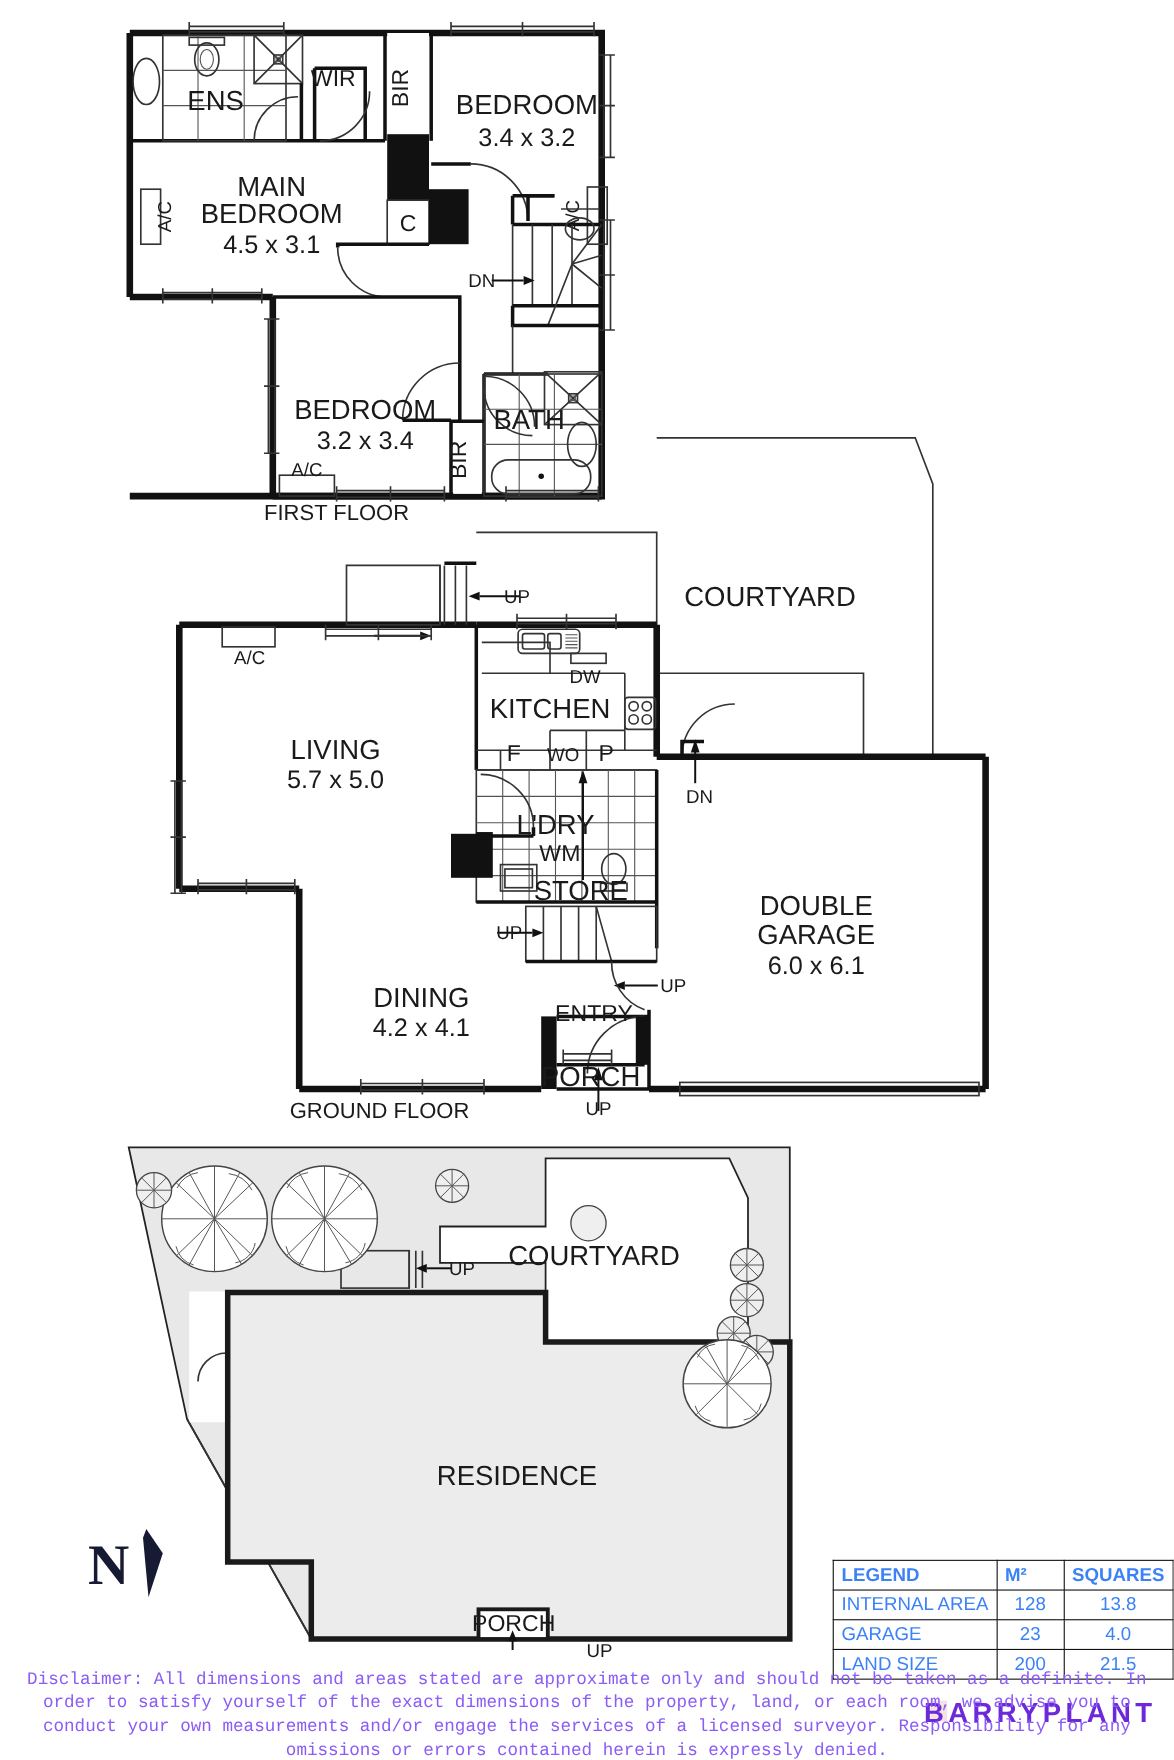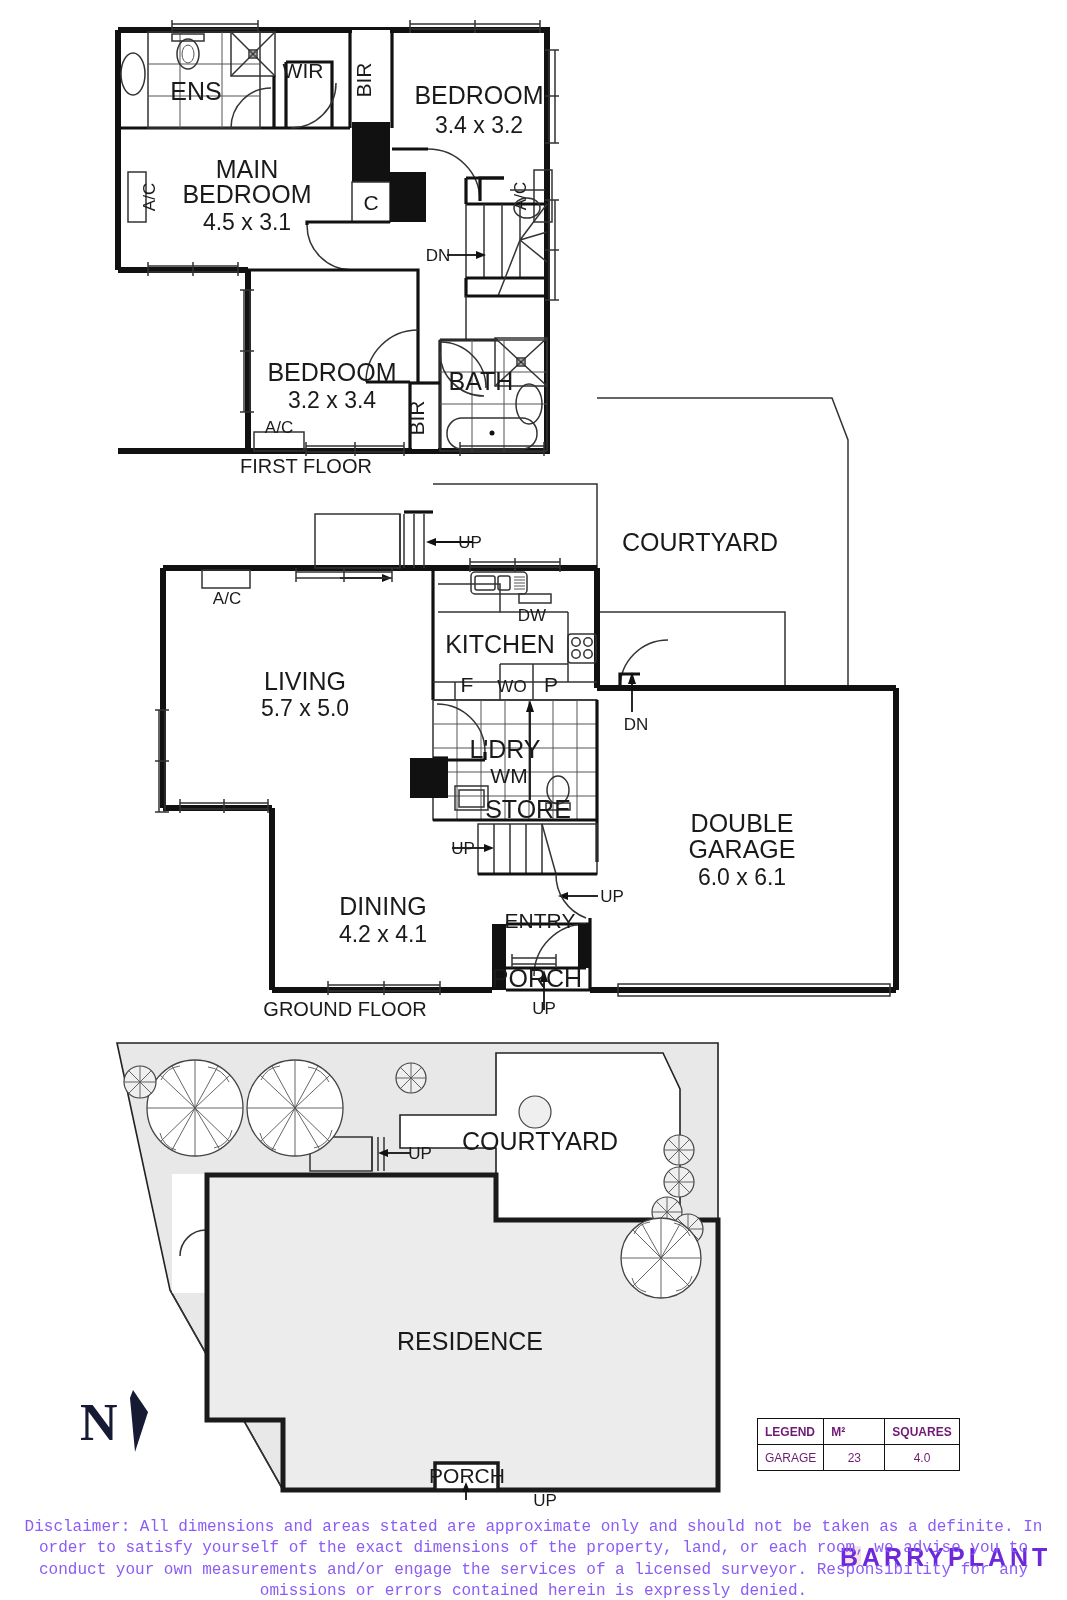--- a/index.html
+++ b/index.html
@@ -17,21 +17,21 @@
   .hair{fill:none;stroke:#555;stroke-width:1;}
   .blk{fill:#111;stroke:none;}
   .site{fill:#e8e8e8;stroke:#222;stroke-width:1.6;}
   .resid{fill:#ececec;stroke:#1a1a1a;stroke-width:5;}
   .arrw{fill:none;stroke:#111;stroke-width:1.8;}
   .navy{fill:#161a33;}
   .tree{fill:#fff;stroke:#444;stroke-width:1.3;}
   .treeln{fill:none;stroke:#555;stroke-width:0.9;}
   .shrub{fill:#efefef;stroke:#444;stroke-width:1.2;}
   .legend{position:absolute;left:757px;top:1418px;border-collapse:collapse;
-          font-size:12px;color:#701a75;background:#fff;}
+          font-size:17px;color:#3b82f6;background:#fff;}
   .legend td,.legend th{border:1.6px solid #111;padding:3px 7px;height:19px;}
   .legend thead th{font-weight:bold;text-align:left;}
   .legend .num{text-align:center;width:46px;}
   .legend .numh{}
   .legend tbody td:first-child{text-align:left;}
   .legend tbody .num{text-align:center;}
   #disclaimer{position:absolute;left:8px;top:1517px;width:1051px;text-align:center;
               font-size:16px;line-height:1.34;color:#8b5cf6;font-family:Liberation Mono, monospace;}
   #wm{position:absolute;left:840px;top:1543px;font-size:25px;letter-spacing:4px;
       color:#6d28d9;font-weight:bold;}
@@ -474,23 +474,33 @@
 <table class="legend">
   <thead>
     <tr>
       <th>LEGEND</th>
       <th class="numh">M²</th>
       <th class="numh">SQUARES</th>
     </tr>
   </thead>
   <tbody>
     <tr>
+      <td>INTERNAL AREA</td>
+      <td class="num">128</td>
+      <td class="num">13.8</td>
+    </tr>
+    <tr>
       <td>GARAGE</td>
       <td class="num">23</td>
       <td class="num">4.0</td>
     </tr>
+    <tr>
+      <td>LAND SIZE</td>
+      <td class="num">200</td>
+      <td class="num">21.5</td>
+    </tr>
   </tbody>
 </table>
 
 <div id="wmbox"></div>
 <div id="wm">BARRYPLANT</div>
 
 <div id="disclaimer">Disclaimer: All dimensions and areas stated are approximate only and should not be taken as a definite. In order to satisfy yourself of the exact dimensions of the property, land, or each room, we advise you to conduct your own measurements and/or engage the services of a licensed surveyor. Responsibility for any omissions or errors contained herein is expressly denied.</div>
 
 </body></html>

